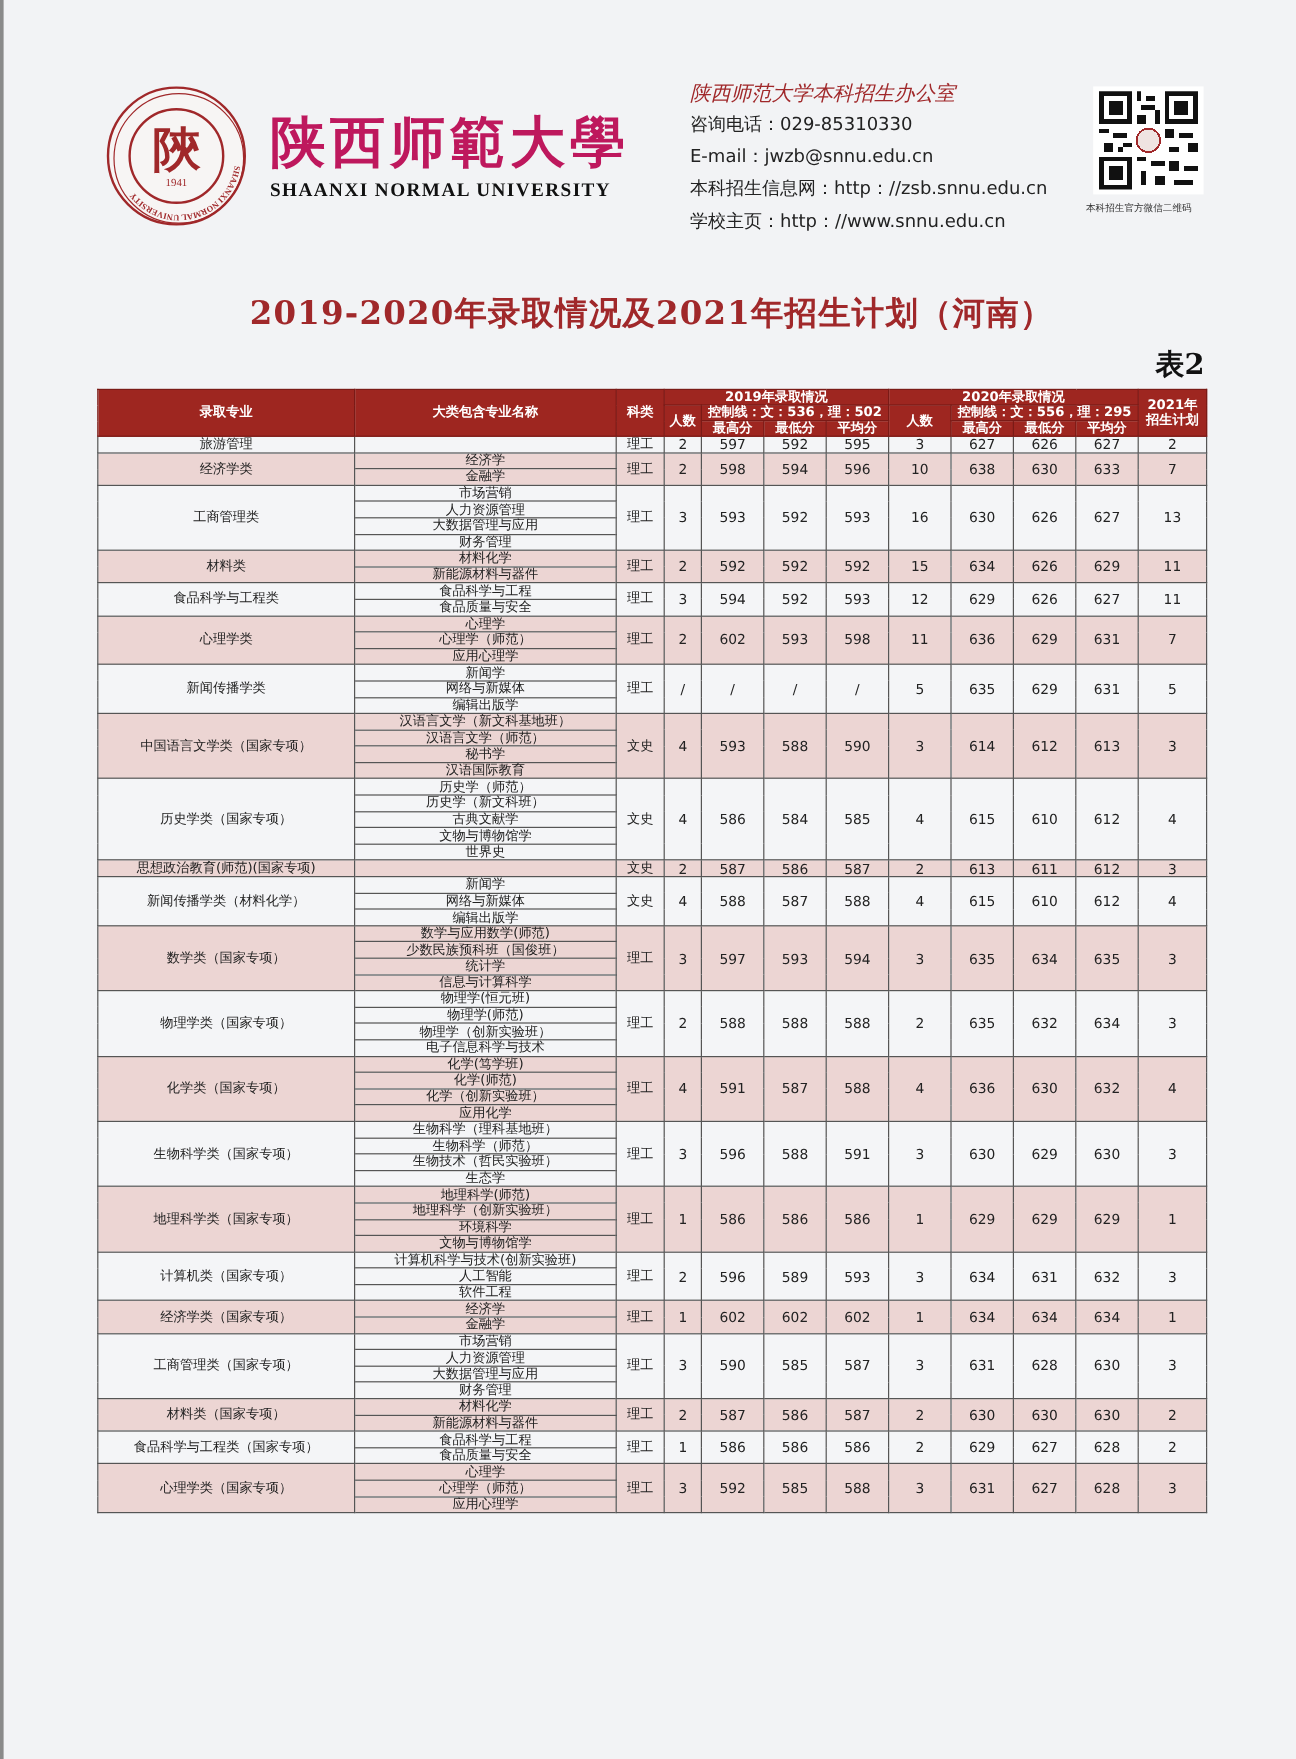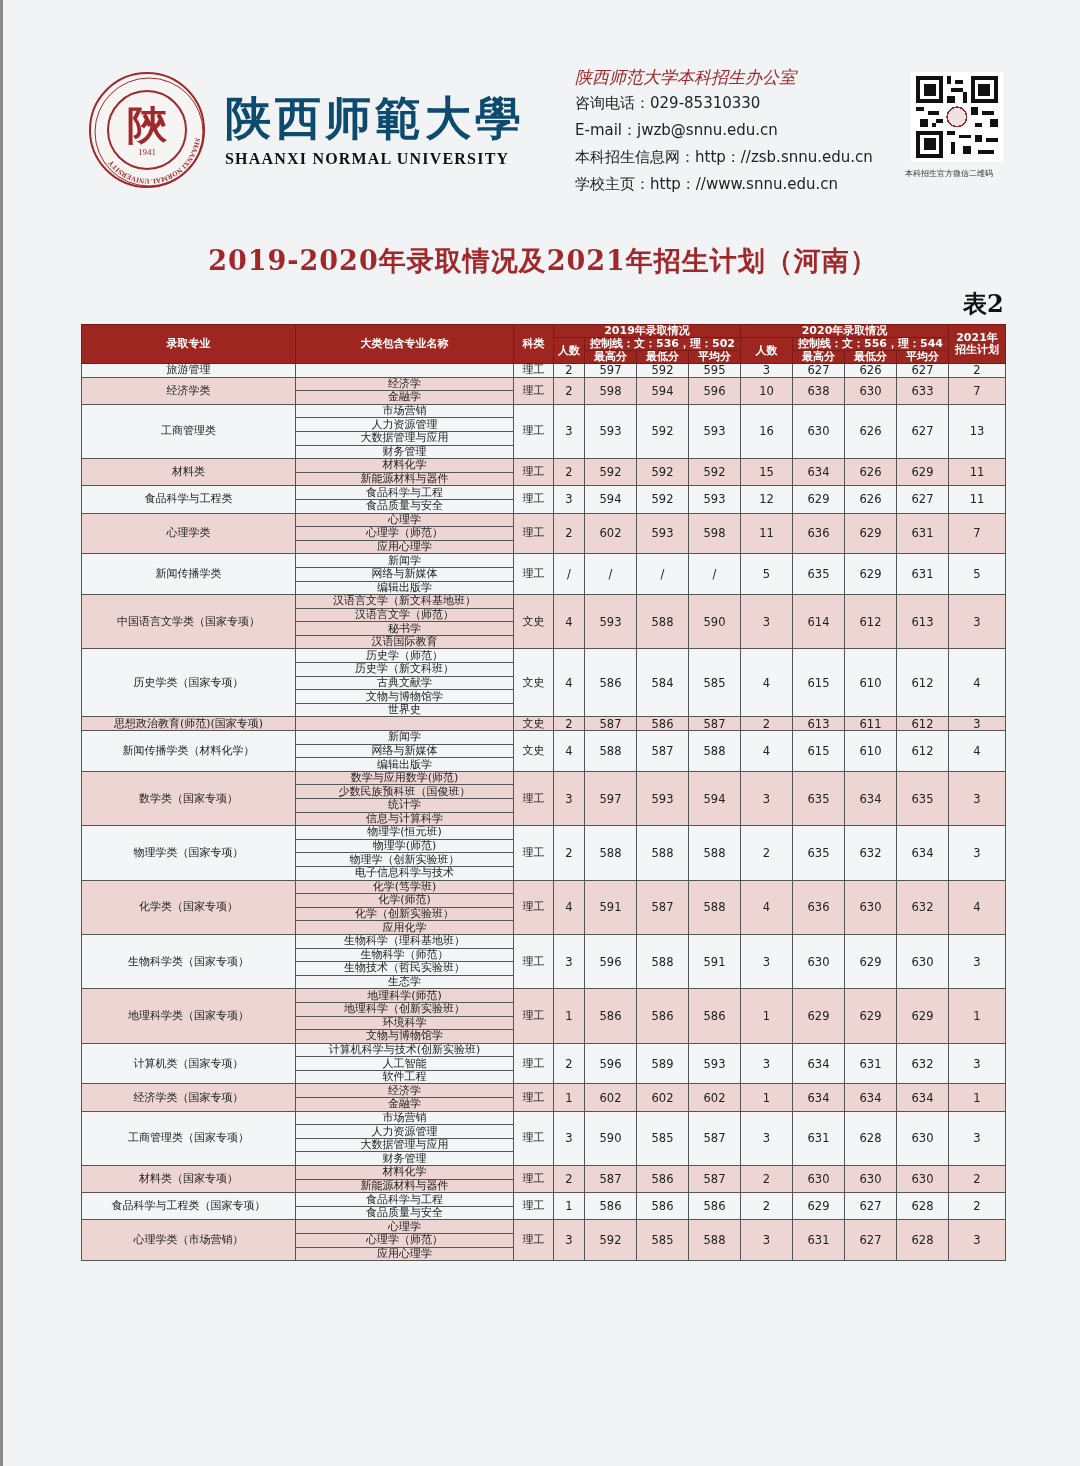--- a/index.html
+++ b/index.html
@@ -5,21 +5,21 @@
   * { box-sizing: border-box; margin: 0; padding: 0; }
   html, body { width: 1080px; height: 1466px; background: #ffffff; }
   body { font-family: "DejaVu Sans", "Liberation Sans", sans-serif; color: #222; position: relative; overflow: hidden; }
   .page { position: absolute; left: 0; top: 0; width: 1080px; height: 1466px; background: #f2f3f5; border-left: 3px solid #8a8a8a; }
   
   .seal { position: absolute; left: 86px; top: 72px; width: 116px; height: 116px; border-radius: 50%; border: 2px solid #a0282a; background: #f7f5f4; }
   .seal .inner { position: absolute; left: 16px; top: 16px; width: 80px; height: 80px; border-radius: 50%; border: 2px solid #a0282a; display: flex; align-items: center; justify-content: center; flex-direction: column; }
   .seal .glyph { font-family: "DejaVu Serif", serif; font-size: 40px; color: #a0282a; line-height: 44px; font-weight: bold; }
   .seal .year { font-size: 9px; color: #a0282a; font-family: "Liberation Serif", serif; }
   .seal .ring-text { position: absolute; left: 0; top: 0; width: 116px; height: 116px; }
-  .uni-cn { position: absolute; left: 222px; top: 92px; font-family: "DejaVu Serif", serif; font-size: 46px; letter-spacing: 4px; color: #0c4a6e; font-weight: bold; line-height: 52px; }
+  .uni-cn { position: absolute; left: 222px; top: 92px; font-family: "DejaVu Serif", serif; font-size: 46px; letter-spacing: 4px; color: #be185d; font-weight: bold; line-height: 52px; }
   .uni-en { position: absolute; left: 222px; top: 150px; font-family: "Liberation Serif", serif; font-size: 16px; font-weight: bold; letter-spacing: 1.2px; color: #111; }
   .office { position: absolute; left: 572px; top: 66px; font-size: 17px; color: #a0282a; font-style: italic; }
   .contact { position: absolute; left: 572px; font-size: 15px; color: #222; }
   .qr { position: absolute; left: 908px; top: 72px; width: 92px; height: 90px; background: #fff; padding: 4px; }
   .qr-caption { position: absolute; left: 902px; top: 168px; font-size: 8px; color: #333; width: 106px; }
   
   .main-title { position: absolute; left: 0; top: 243px; width: 1080px; text-align: center; font-family: "DejaVu Serif", serif; font-weight: bold; font-size: 27px; color: #a0282a; letter-spacing: 1px; }
   .table-no { position: absolute; left: 960px; top: 288px; font-family: "DejaVu Serif", serif; font-weight: bold; font-size: 24px; color: #111; }
   
   table.adm { position: absolute; left: 78px; top: 324px; width: 924px; border-collapse: collapse; table-layout: fixed; }
@@ -125,21 +125,21 @@
         <th colspan="4">2020年录取情况</th>
         <th rowspan="3">
           <span>2021年</span><br>
           <span>招生计划</span>
         </th>
       </tr>
       <tr>
         <th rowspan="2">人数</th>
         <th colspan="3">控制线：文：536，理：502</th>
         <th rowspan="2">人数</th>
-        <th colspan="3">控制线：文：556，理：544</th>
+        <th colspan="3">控制线：文：556，理：295</th>
       </tr>
       <tr>
         <th>最高分</th>
         <th>最低分</th>
         <th>平均分</th>
         <th>最高分</th>
         <th>最低分</th>
         <th>平均分</th>
       </tr>
     </thead>
@@ -558,21 +558,21 @@
           <td rowspan="2" class="num">2</td>
           <td rowspan="2" class="num">629</td>
           <td rowspan="2" class="num">627</td>
           <td rowspan="2" class="num">628</td>
           <td rowspan="2" class="num">2</td>
         </tr>
         <tr class="white">
           <td>食品质量与安全</td>
         </tr>
         <tr class="pink">
-          <td rowspan="3">心理学类（市场营销）</td>
+          <td rowspan="3">心理学类（国家专项）</td>
           <td>心理学</td>
           <td rowspan="3" class="">理工</td>
           <td rowspan="3" class="num">3</td>
           <td rowspan="3" class="num">592</td>
           <td rowspan="3" class="num">585</td>
           <td rowspan="3" class="num">588</td>
           <td rowspan="3" class="num">3</td>
           <td rowspan="3" class="num">631</td>
           <td rowspan="3" class="num">627</td>
           <td rowspan="3" class="num">628</td>

